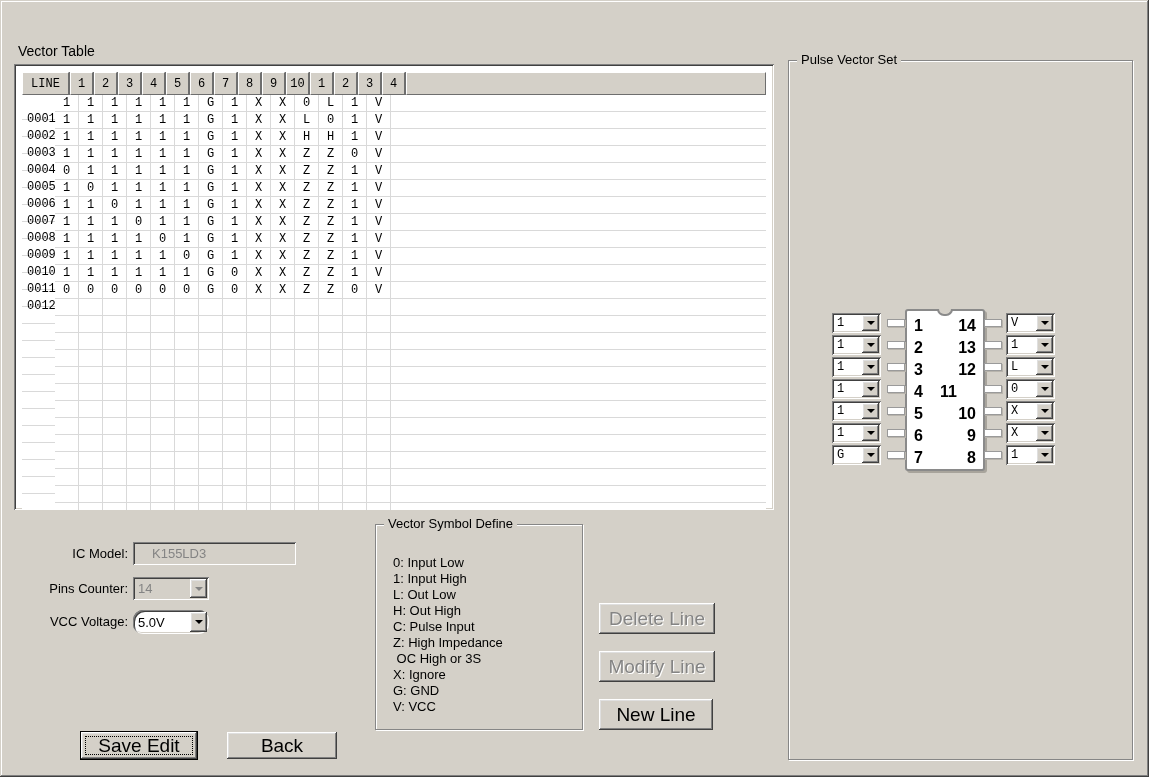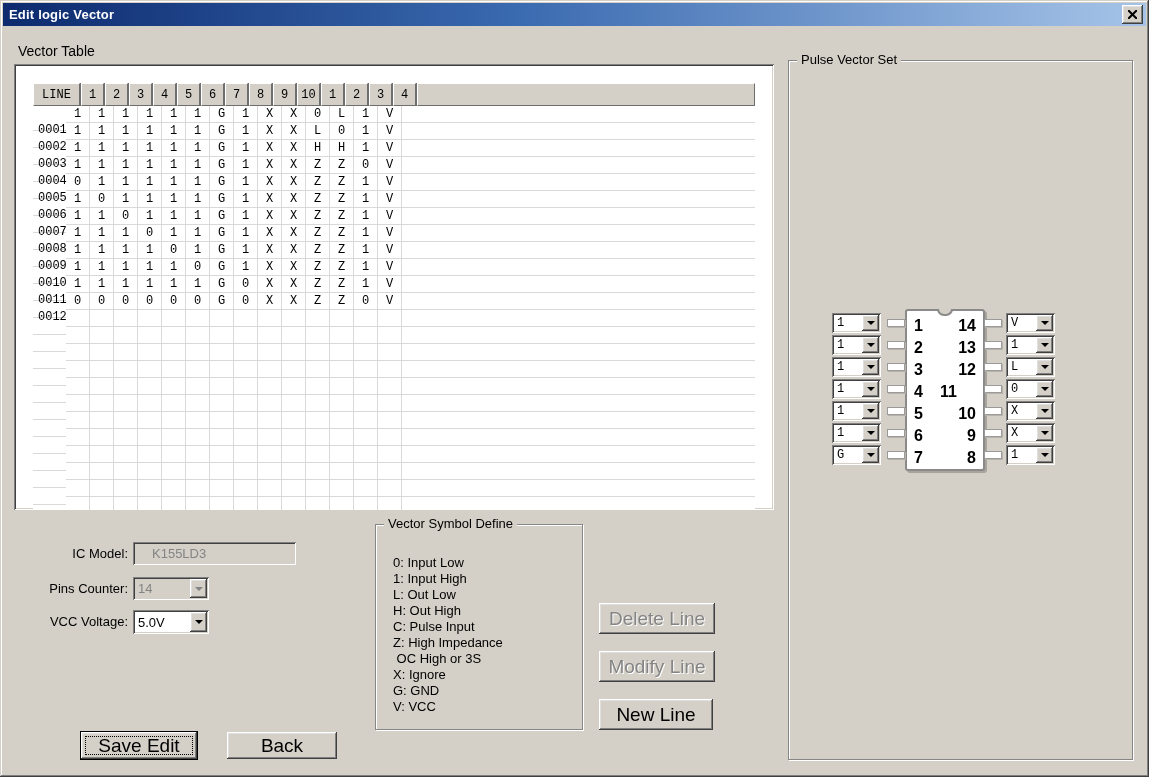--- a/index.html
+++ b/index.html
@@ -22,21 +22,21 @@
     box-shadow: inset -1px -1px 0 #404040, inset 1px 1px 0 #ffffff,
                 inset -2px -2px 0 #808080, inset 2px 2px 0 #dfdfdf;
   }
   .vt-label{position:absolute;left:18px;top:43px;font-size:14px;color:#000;}
   
   .grid{
     position:absolute;left:14px;top:64px;width:760px;height:446px;background:#ffffff;
     overflow:hidden;
     box-shadow: inset 1px 1px 0 #808080, inset -1px -1px 0 #ffffff,
                 inset 2px 2px 0 #404040, inset -2px -2px 0 #d4d0c8;
-    padding:19px;
+    padding:8px;
     font-family:"Liberation Mono",monospace;font-size:12px;
   }
   .grid-header{display:flex;height:23px;background:#6e6e6e;}
   .hcell{
     background:#d4d0c8;display:flex;align-items:center;justify-content:center;
     border-top:1px solid #ffffff;border-left:1px solid #ffffff;
     border-right:1px solid #6e6e6e;border-bottom:1px solid #6e6e6e;
     margin-right:1px;flex:0 0 auto;color:#000;
   }
   .hcell.c-line{width:47px;}
@@ -111,29 +111,20 @@
   }
   .chip-num-row{position:absolute;height:22px;line-height:22px;font-size:16px;font-weight:bold;color:#000;
     font-family:"Liberation Sans",sans-serif;}
   .stub{position:absolute;width:18px;height:8px;background:#ffffff;border:1px solid #9a9a9a;box-shadow:1px 1px 0 #b8b4ac;}
 </style>
 </head>
 <body>
 
 <div class="window">
 
-  <div class="titlebar">
-    <span class="title">Edit logic Vector</span>
-    <button class="close">
-      <svg width="9" height="9" viewBox="0 0 9 9">
-        <line x1="0" y1="0" x2="9" y2="9" stroke="#000" stroke-width="2"></line>
-        <line x1="9" y1="0" x2="0" y2="9" stroke="#000" stroke-width="2"></line>
-      </svg>
-    </button>
-  </div>
 
   <div class="vt-label">Vector Table</div>
 
   <div class="grid">
     <div class="grid-header" id="grid-header">
         <div class="hcell c-line">LINE</div>
         <div class="hcell c-val">1</div>
         <div class="hcell c-val">2</div>
         <div class="hcell c-val">3</div>
         <div class="hcell c-val">4</div>
@@ -610,21 +601,21 @@
 
   <div class="frm-label" style="left:20px;top:581px;">Pins Counter:</div>
   <div class="combo sans disabled" style="left:133px;top:577px;width:76px;height:23px;">
     <span class="combo-field">14</span>
     <span class="combo-btn">
         <span class="combo-arrow"></span>
       </span>
   </div>
 
   <div class="frm-label" style="left:20px;top:614px;">VCC Voltage:</div>
-  <div class="combo sans" style="left:133px;top:610px;width:76px;height:24px;">
+  <div class="combo sans" style="left:133px;top:610px;width:76px;height:24px;border-radius:10px;">
     <span class="combo-field">5.0V</span>
     <span class="combo-btn">
         <span class="combo-arrow"></span>
       </span>
   </div>
 
   <div class="groupbox" style="left:375px;top:524px;width:208px;height:206px;">
     <span class="gb-title">Vector Symbol Define</span>
     <div class="symbol-lines" id="symbol-lines">
         <div>0: Input Low</div>

